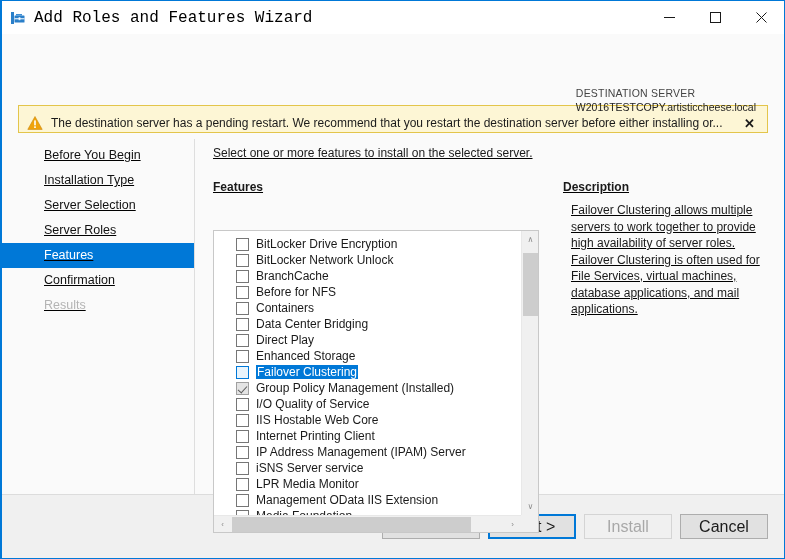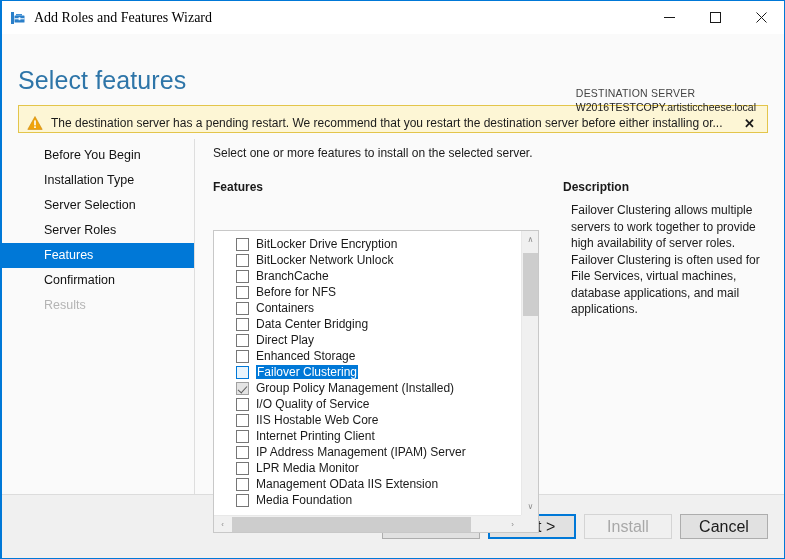--- a/index.html
+++ b/index.html
@@ -42,23 +42,23 @@
   }
   #app-icon {
     width: 16px;
     height: 16px;
     margin-left: 8px;
     margin-right: 8px;
     flex: 0 0 16px;
     position: relative;
   }
   #titlebar-text {
-    font-size: 14px;
+    font-size: 16px;
     color: #000000;
-    font-family: Liberation Serif, serif;
+    font-family: Liberation Mono, monospace;
     white-space: nowrap;
   }
   #window-controls {
     position: absolute;
     right: 0;
     top: 0;
     height: 33px;
     display: flex;
   }
   .wc-btn {
@@ -144,20 +144,21 @@
     padding: 0 6px;
     line-height: 1;
   }
 
   
   #body {
     flex: 1 1 auto;
     display: flex;
     background: #b91c1c;
     min-height: 0;
+    text-decoration: underline;
   }
 
   #sidebar {
     flex: 0 0 193px;
     width: 193px;
     background: #fafafa;
     border-right: 1px solid #dedede;
     padding-top: 4px;
     box-sizing: border-box;
   }
@@ -419,21 +420,20 @@
       </div>
       <div class="wc-btn" id="wc-close">
         <svg width="11" height="11" viewBox="0 0 11 11">
           <path d="M0.5 0.5 L10.5 10.5 M10.5 0.5 L0.5 10.5" stroke="#1a1a1a" stroke-width="1" fill="none"></path>
         </svg>
       </div>
     </div>
   </div>
 
   <div id="header">
-    <div id="page-title">Select features</div>
     <div id="dest-block">
       <div id="dest-label">DESTINATION SERVER</div>
       <div id="dest-server">W2016TESTCOPY.artisticcheese.local</div>
     </div>
   </div>
 
   <div id="banner-wrap">
     <div id="banner">
       <div id="warning-icon">
         <svg width="16" height="16" viewBox="0 0 16 16">
@@ -522,20 +522,24 @@
                 <div class="feature-row">
                   <span class="fr-check"></span>
                   <span class="fr-label">Internet Printing Client</span>
                 </div>
                 <div class="feature-row">
                   <span class="fr-check"></span>
                   <span class="fr-label">IP Address Management (IPAM) Server</span>
                 </div>
                 <div class="feature-row">
                   <span class="fr-check"></span>
+                  <span class="fr-label">iSNS Server service</span>
+                </div>
+                <div class="feature-row">
+                  <span class="fr-check"></span>
                   <span class="fr-label">LPR Media Monitor</span>
                 </div>
                 <div class="feature-row">
                   <span class="fr-check"></span>
                   <span class="fr-label">Management OData IIS Extension</span>
                 </div>
                 <div class="feature-row">
                   <span class="fr-check"></span>
                   <span class="fr-label">Media Foundation</span>
                 </div>

